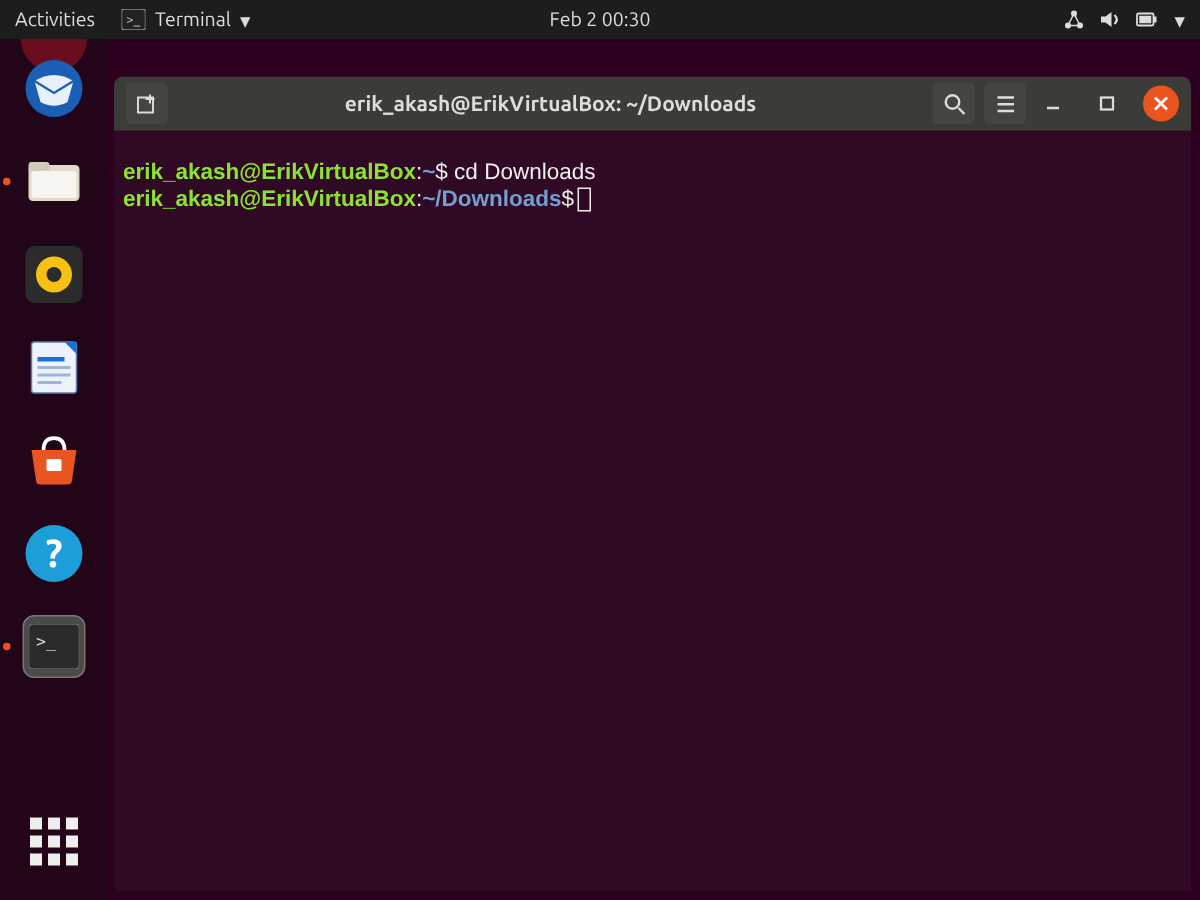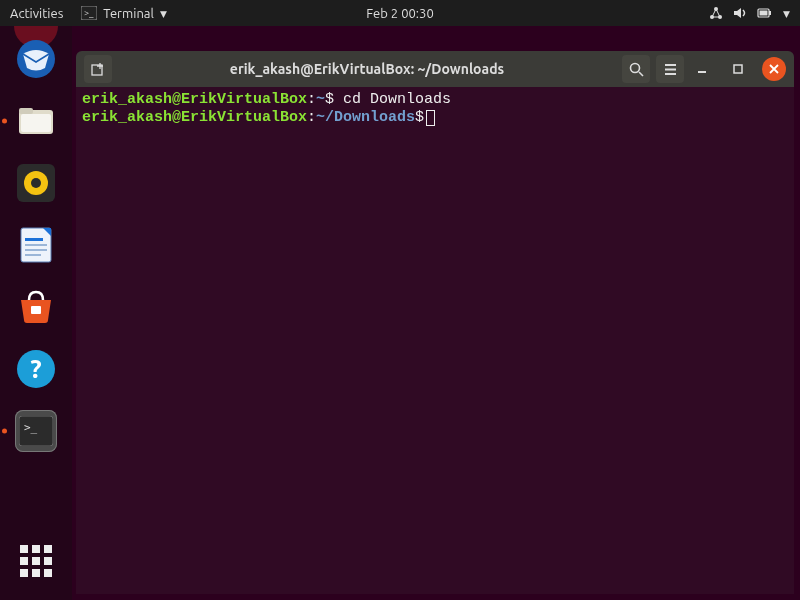--- a/index.html
+++ b/index.html
@@ -66,22 +66,22 @@
   .titlebar .title { flex:1; text-align:center; font-weight:600; }
   .tb-btn {
     width:28px; height:28px; border-radius:4px;
     display:flex; align-items:center; justify-content:center;
     background:#45453f; color:#ddd;
   }
   .tb-btn.round { border-radius:50%; width:24px; height:24px; background:transparent; }
   .tb-btn.close { background:#e95420; color:#fff; }
   .win-ctrl { display:flex; gap:12px; align-items:center; }
   .terminal-body {
-    flex:1; padding:4px 6px;
-    font-family: Liberation Mono, monospace;
+    flex:1; padding:19px 6px;
+    font-family: Liberation Sans, sans-serif;
     font-size:15px; line-height:18px; color:#eee;
     white-space:pre;
   }
   .u { color:#8ae234; font-weight:bold; }
   .c { color:#eee; }
   .p { color:#729fcf; font-weight:bold; }
   .cursor {
     display:inline-block; width:9px; height:16px;
     border:1px solid #eee; vertical-align:text-bottom; margin-left:2px;
   }

